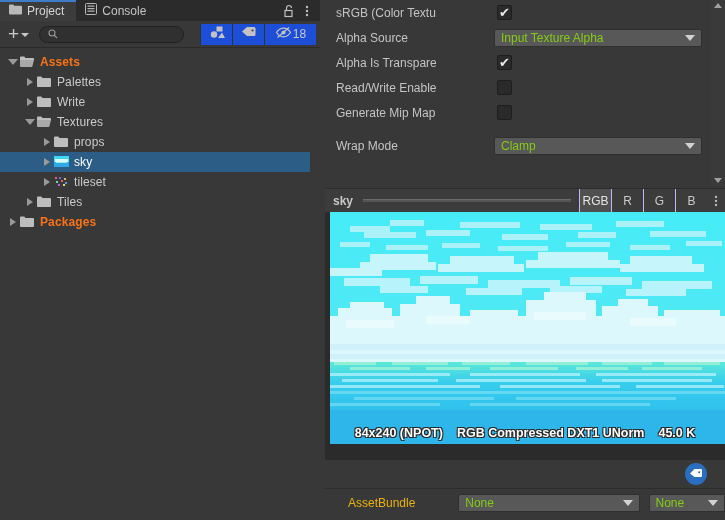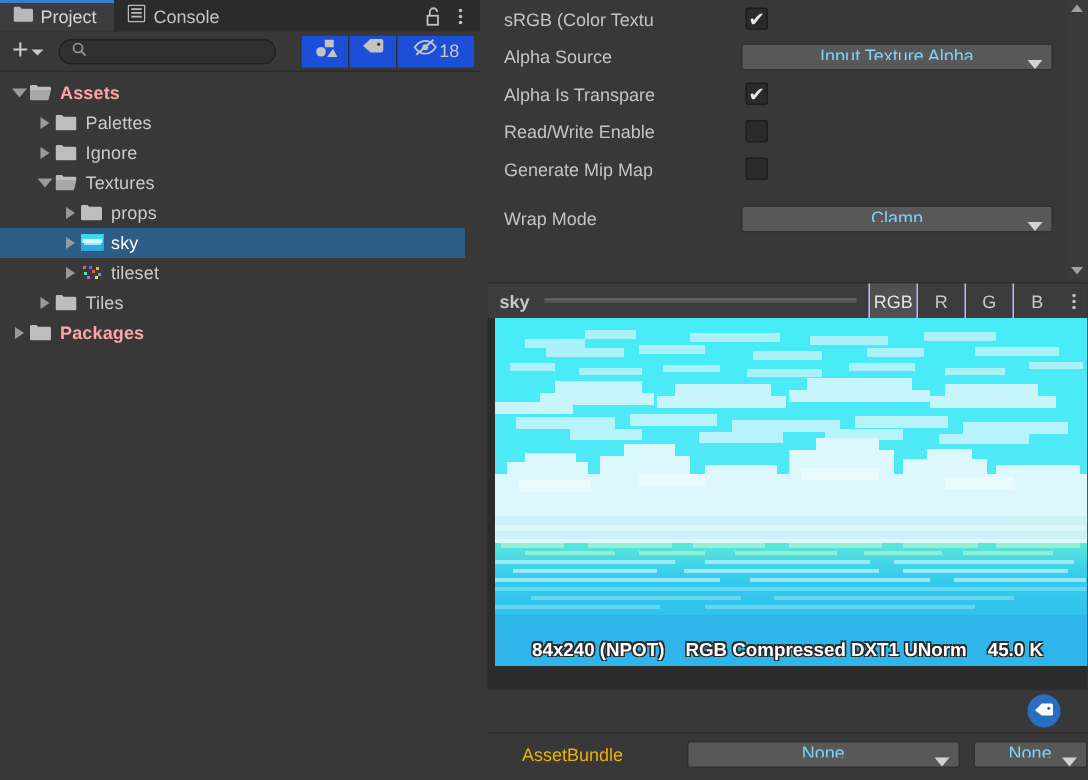--- a/index.html
+++ b/index.html
@@ -69,21 +69,21 @@
   .tb-count { font-size: 12px; color: #c8c8c8; }
 
   
   #tree { background: #383838; height: calc(520px - 48px); padding-top: 4px;
     position: relative; }
   .row {
     height: 20px; display: flex; align-items: center;
     font-size: 12px; color: #cbcbcb; cursor: default; white-space: nowrap;
   }
   .row.selected { background: #2c5d87; color: #ffffff; }
-  .row.bold { font-weight: bold; color: #fca5a5; }
+  .row.bold { font-weight: bold; color: #f97316; }
   .arrow {
     width: 13px; height: 13px; flex: 0 0 13px;
     display: flex; align-items: center; justify-content: center;
   }
   .arrow i {
     display: block; width: 0; height: 0;
     border-top: 4px solid transparent; border-bottom: 4px solid transparent;
     border-left: 6px solid #9a9a9a;
   }
   .arrow.open i {
@@ -110,21 +110,21 @@
     width: 15px; height: 15px; background: #2a2a2a;
     border: 1px solid #1d1d1d; border-radius: 2px;
     display: flex; align-items: center; justify-content: center;
   }
   .chk.on::after {
     content: "\2714"; color: #e8e8e8; font-size: 13px; line-height: 13px;
   }
   .dropdown {
     height: 18px; background: #585858; border: 1px solid #303030;
     border-radius: 2px; display: flex; align-items: center;
-    padding: 0 6px; color: #7dd3fc; font-size: 12px; flex-direction: column;
+    padding: 0 6px; color: #84cc16; font-size: 12px;
   }
   .dropdown .dval { white-space: nowrap; overflow: hidden; }
   .dd-tri { margin-left: auto; width: 0; height: 0;
     border-left: 5px solid transparent; border-right: 5px solid transparent;
     border-top: 6px solid #d2d2d2; }
 
   
   #preview-header {
     position: absolute; left: 5px; right: 0; top: 188px; height: 24px;
     background: #3c3c3c; border-top: 1px solid #2d2d2d;
@@ -312,21 +312,21 @@
             </svg></span>
           <span class="lbl">Palettes</span>
         </div>
         <div class="row" style="padding-left: 23px;">
           <span class="arrow">
             <i></i>
           </span>
           <span class="ico"><svg width="14" height="11" viewBox="0 0 14 11">
               <path d="M0 1.6A1 1 0 011 .6h3.3l1.1 1.3H13a1 1 0 011 1v7.1a1 1 0 01-1 1H1a1 1 0 01-1-1z" fill="#bdbdbd"></path>
             </svg></span>
-          <span class="lbl">Ignore</span>
+          <span class="lbl">Write</span>
         </div>
         <div class="row" style="padding-left: 23px;">
           <span class="arrow open">
             <i></i>
           </span>
           <span class="ico"><svg width="14" height="11" viewBox="0 0 14 11">
               <path d="M0 1.6A1 1 0 011 .6h3.3l1.1 1.3H13a1 1 0 011 1V4H0z" fill="#bdbdbd"></path>
               <path d="M0 4h14l-1.6 6.3a.9.9 0 01-.9.7H1a1 1 0 01-1-1z" fill="#a8a8a8"></path>
             </svg></span>
           <span class="lbl">Textures</span>

